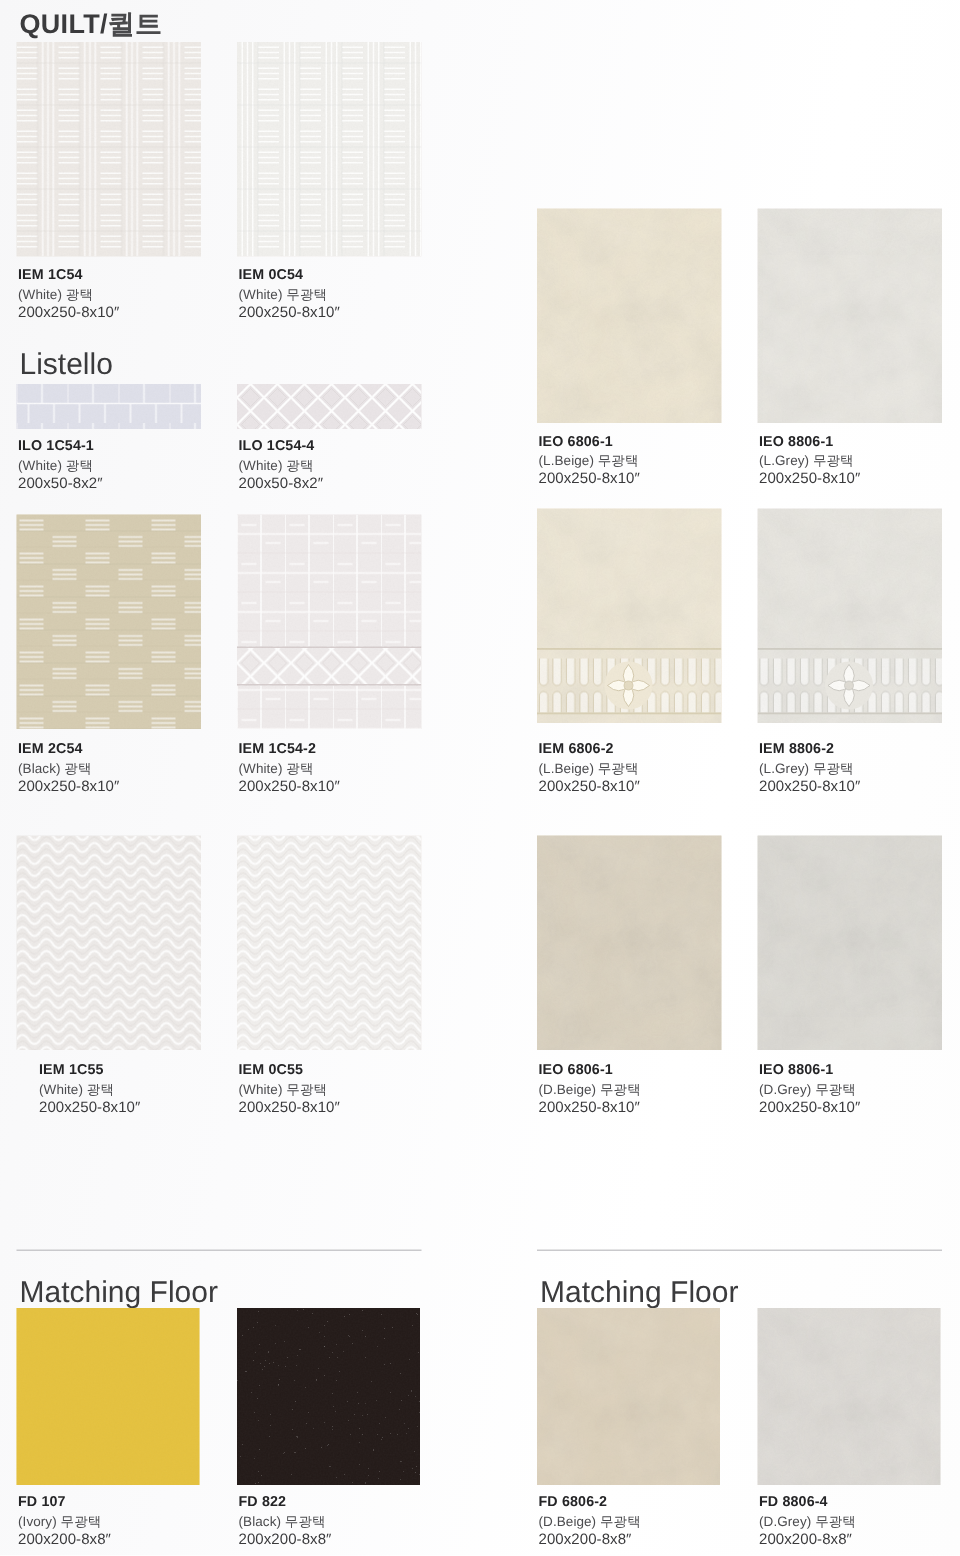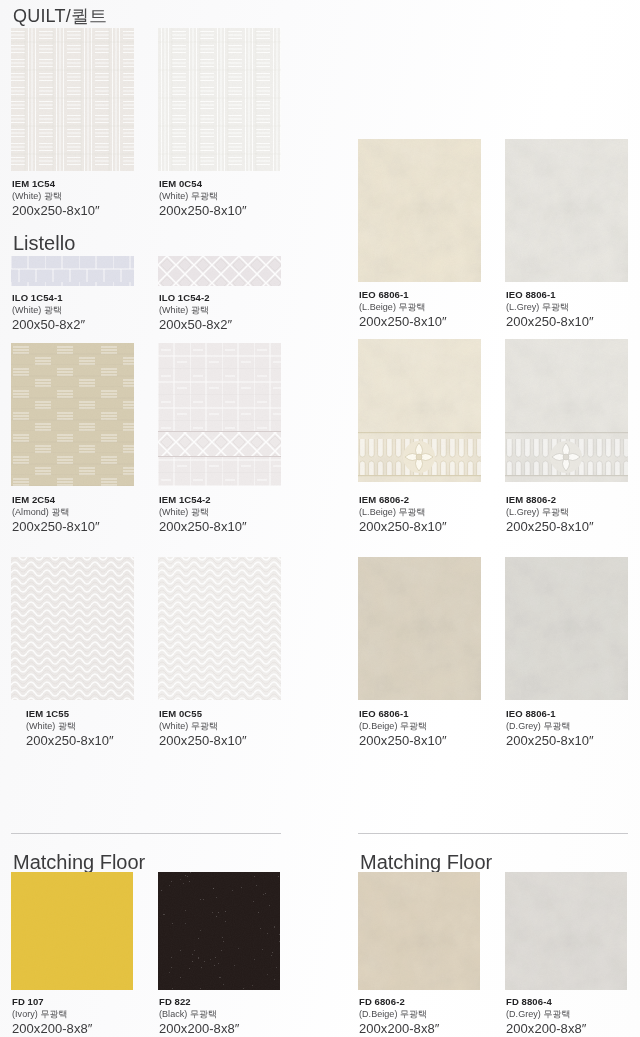--- a/index.html
+++ b/index.html
@@ -11,21 +11,21 @@
   }
   .page {
     position: relative;
     width: 640px; height: 1037px;
     background: linear-gradient(100deg, #f7f7f8 0%, #fbfbfc 35%, #ffffff 70%, #fdfdfd 100%);
   }
   
   .section-title {
     position: absolute;
     font-size: 18px;
-    font-weight: 400;
+    font-weight: 700;
     letter-spacing: 0.2px;
     color: #3b3b3d;
     white-space: nowrap;
   }
   .section-title .ko { color: #4a4a4c; }
   .subsection-title {
     position: absolute;
     font-size: 20px;
     font-weight: 400;
     color: #3b3b3d;
@@ -49,21 +49,21 @@
   .cap { position: absolute; width: 150px; line-height: 1.32; }
   .cap .code {
     font-size: 9.5px; font-weight: 700; color: #242426;
     letter-spacing: 0.1px; white-space: nowrap;
   }
   .cap .desc {
     font-size: 9px; font-weight: 400; color: #4c4c4f;
     letter-spacing: 0.05px; white-space: nowrap;
   }
   .cap .dim {
-    font-size: 13px; font-weight: 400; color: #3a3a3c;
+    font-size: 10px; font-weight: 400; color: #3a3a3c;
     letter-spacing: 0.05px; white-space: nowrap;
   }
   
   .rule { position: absolute; height: 1px; background: #c9c9cc; }
 </style>
 </head>
 <body>
 
 <div class="page">
 
@@ -220,21 +220,21 @@
       <rect width="123" height="30" filter="url(#f-fine)" opacity="0.4"></rect>
     </svg>
   </div>
 
   <div class="cap" style="left:12px; top:292px;">
     <div class="code">ILO 1C54-1</div>
     <div class="desc">(White) 광택</div>
     <div class="dim">200x50-8x2″</div>
   </div>
   <div class="cap" style="left:159px; top:292px;">
-    <div class="code">ILO 1C54-2</div>
+    <div class="code">ILO 1C54-4</div>
     <div class="desc">(White) 광택</div>
     <div class="dim">200x50-8x2″</div>
   </div>
 
   <div class="swatch" style="left:11px; top:343px; width:123px; height:143px; background:#d6ccb1;">
     <svg class="tex" viewBox="0 0 123 143" preserveAspectRatio="none">
       <rect width="123" height="143" fill="#d6ccb1"></rect>
       <rect width="123" height="143" fill="url(#p-dash)"></rect>
       <rect width="123" height="143" filter="url(#f-fine)" opacity="0.45"></rect>
     </svg>
@@ -246,21 +246,21 @@
       <rect x="0" y="88" width="123" height="26" fill="#eeeaea"></rect>
       <rect x="0" y="88" width="123" height="26" fill="url(#p-diamond)"></rect>
       <rect x="0" y="88" width="123" height="1" fill="#d6cdcd"></rect>
       <rect x="0" y="113" width="123" height="1" fill="#d6cdcd"></rect>
       <rect width="123" height="143" filter="url(#f-fine)" opacity="0.4"></rect>
     </svg>
   </div>
 
   <div class="cap" style="left:12px; top:494px;">
     <div class="code">IEM 2C54</div>
-    <div class="desc">(Almond) 광택</div>
+    <div class="desc">(Black) 광택</div>
     <div class="dim">200x250-8x10″</div>
   </div>
   <div class="cap" style="left:159px; top:494px;">
     <div class="code">IEM 1C54-2</div>
     <div class="desc">(White) 광택</div>
     <div class="dim">200x250-8x10″</div>
   </div>
 
   <div class="swatch" style="left:11px; top:557px; width:123px; height:143px; background:#eeebe9;">
     <svg class="tex" viewBox="0 0 123 143" preserveAspectRatio="none">

